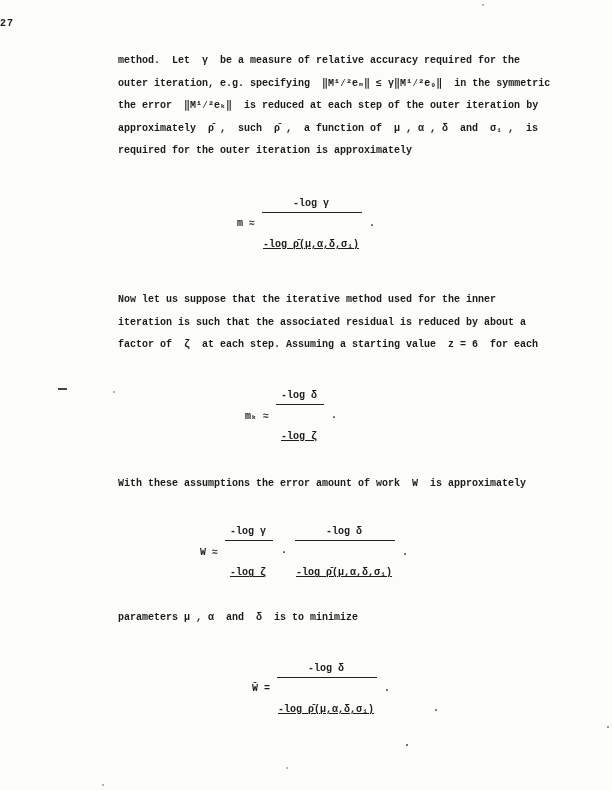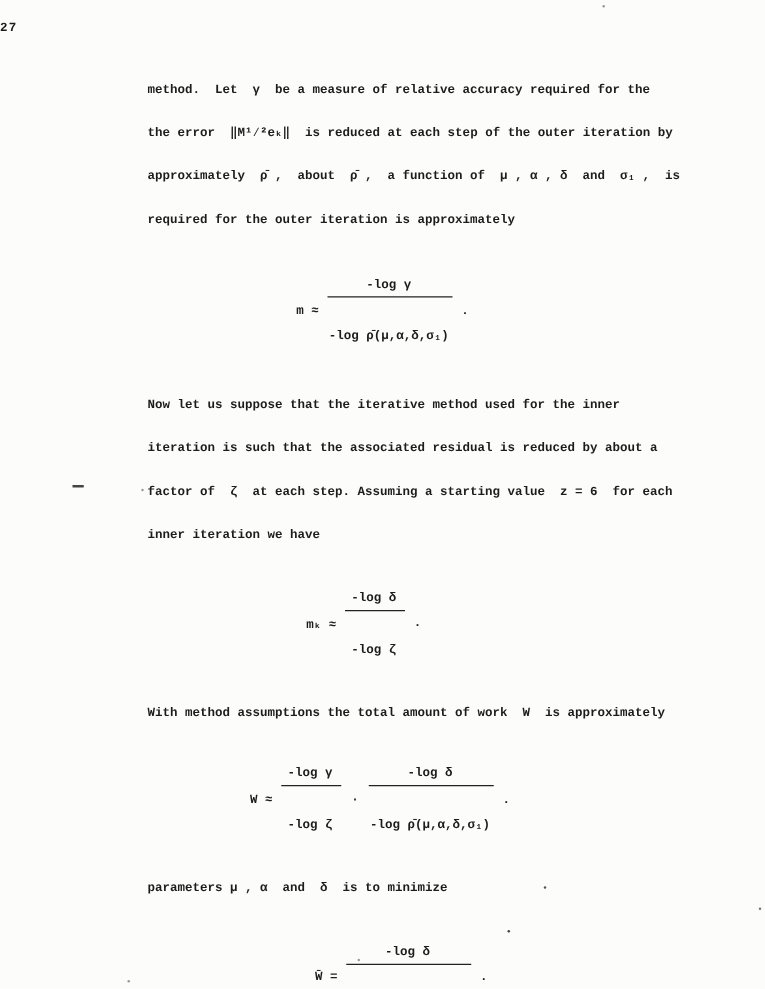--- a/index.html
+++ b/index.html
@@ -17,80 +17,79 @@
     position:absolute; top:18px; left:0; right:0;
     text-align:left; letter-spacing:1px;
   }
   .content {
     position:absolute; left:118px; top:50px; width:450px;
   }
   .tline {
     white-space:pre;
     line-height:22.6px;
     height:22.6px;
-    margin-top:12px;
   }
   .formula {
     display:flex; align-items:center; gap:7px;
     white-space:pre;
   }
   .frac { display:inline-block; text-align:center; vertical-align:middle; }
   .frac .num {
     display:block; border-bottom:1.2px solid #222;
     padding:0 3px 2px 1px; line-height:13px;
   }
   .frac .den {
-    display:block; padding:3px 3px 0 1px; line-height:13px;
+    display:block; padding:3px 3px 0 1px; line-height:13px;text-decoration:underline;
   }
   .fop { padding:0 1px; }
   .f-m    { margin:12px 0 16px 119px; }
   .f-mk   { margin:10px 0  8px 127px; }
   .f-work { margin: 8px 0  6px  82px; }
   .f-wbar { margin:10px 0  8px 134px; }
   .mark { position:absolute; background:#444; }
   .speck { position:absolute; background:#9a9a9a; width:2px; height:2px; border-radius:1px; }
 </style>
 </head>
 <body>
 
 <div class="page">
 
   <div class="pagenum">27</div>
 
   <div class="content">
 
     <div class="tline">method.  Let  γ  be a measure of relative accuracy required for the</div>
+    <div class="tline">outer iteration, e.g. specifying  ‖M¹⁄²eₘ‖ ≤ γ‖M¹⁄²e₀‖  in the symmetric</div>
     <div class="tline">the error  ‖M¹⁄²eₖ‖  is reduced at each step of the outer iteration by</div>
-    <div class="tline">approximately  ρ̄ ,  about  ρ̄ ,  a function of  μ , α , δ  and  σ₁ ,  is</div>
+    <div class="tline">approximately  ρ̄ ,  such  ρ̄ ,  a function of  μ , α , δ  and  σ₁ ,  is</div>
     <div class="tline">required for the outer iteration is approximately</div>
 
     <div class="formula f-m">
       <span>m ≈</span>
       <span class="frac">
         <span class="num">-log γ</span>
         <span class="den">-log ρ̄(μ,α,δ,σ₁)</span>
       </span>
       <span>.</span>
     </div>
 
     <div class="tline">Now let us suppose that the iterative method used for the inner</div>
     <div class="tline">iteration is such that the associated residual is reduced by about a</div>
     <div class="tline">factor of  ζ  at each step. Assuming a starting value  z = 6  for each</div>
-    <div class="tline">inner iteration we have</div>
 
     <div class="formula f-mk">
       <span>mₖ ≈</span>
       <span class="frac">
         <span class="num">-log δ</span>
         <span class="den">-log ζ</span>
       </span>
       <span>.</span>
     </div>
 
-    <div class="tline">With method assumptions the total amount of work  W  is approximately</div>
+    <div class="tline">With these assumptions the error amount of work  W  is approximately</div>
 
     <div class="formula f-work">
       <span>W ≈</span>
       <span class="frac">
         <span class="num">-log γ</span>
         <span class="den">-log ζ</span>
       </span>
       <span class="fop">·</span>
       <span class="frac">
         <span class="num">-log δ</span>

